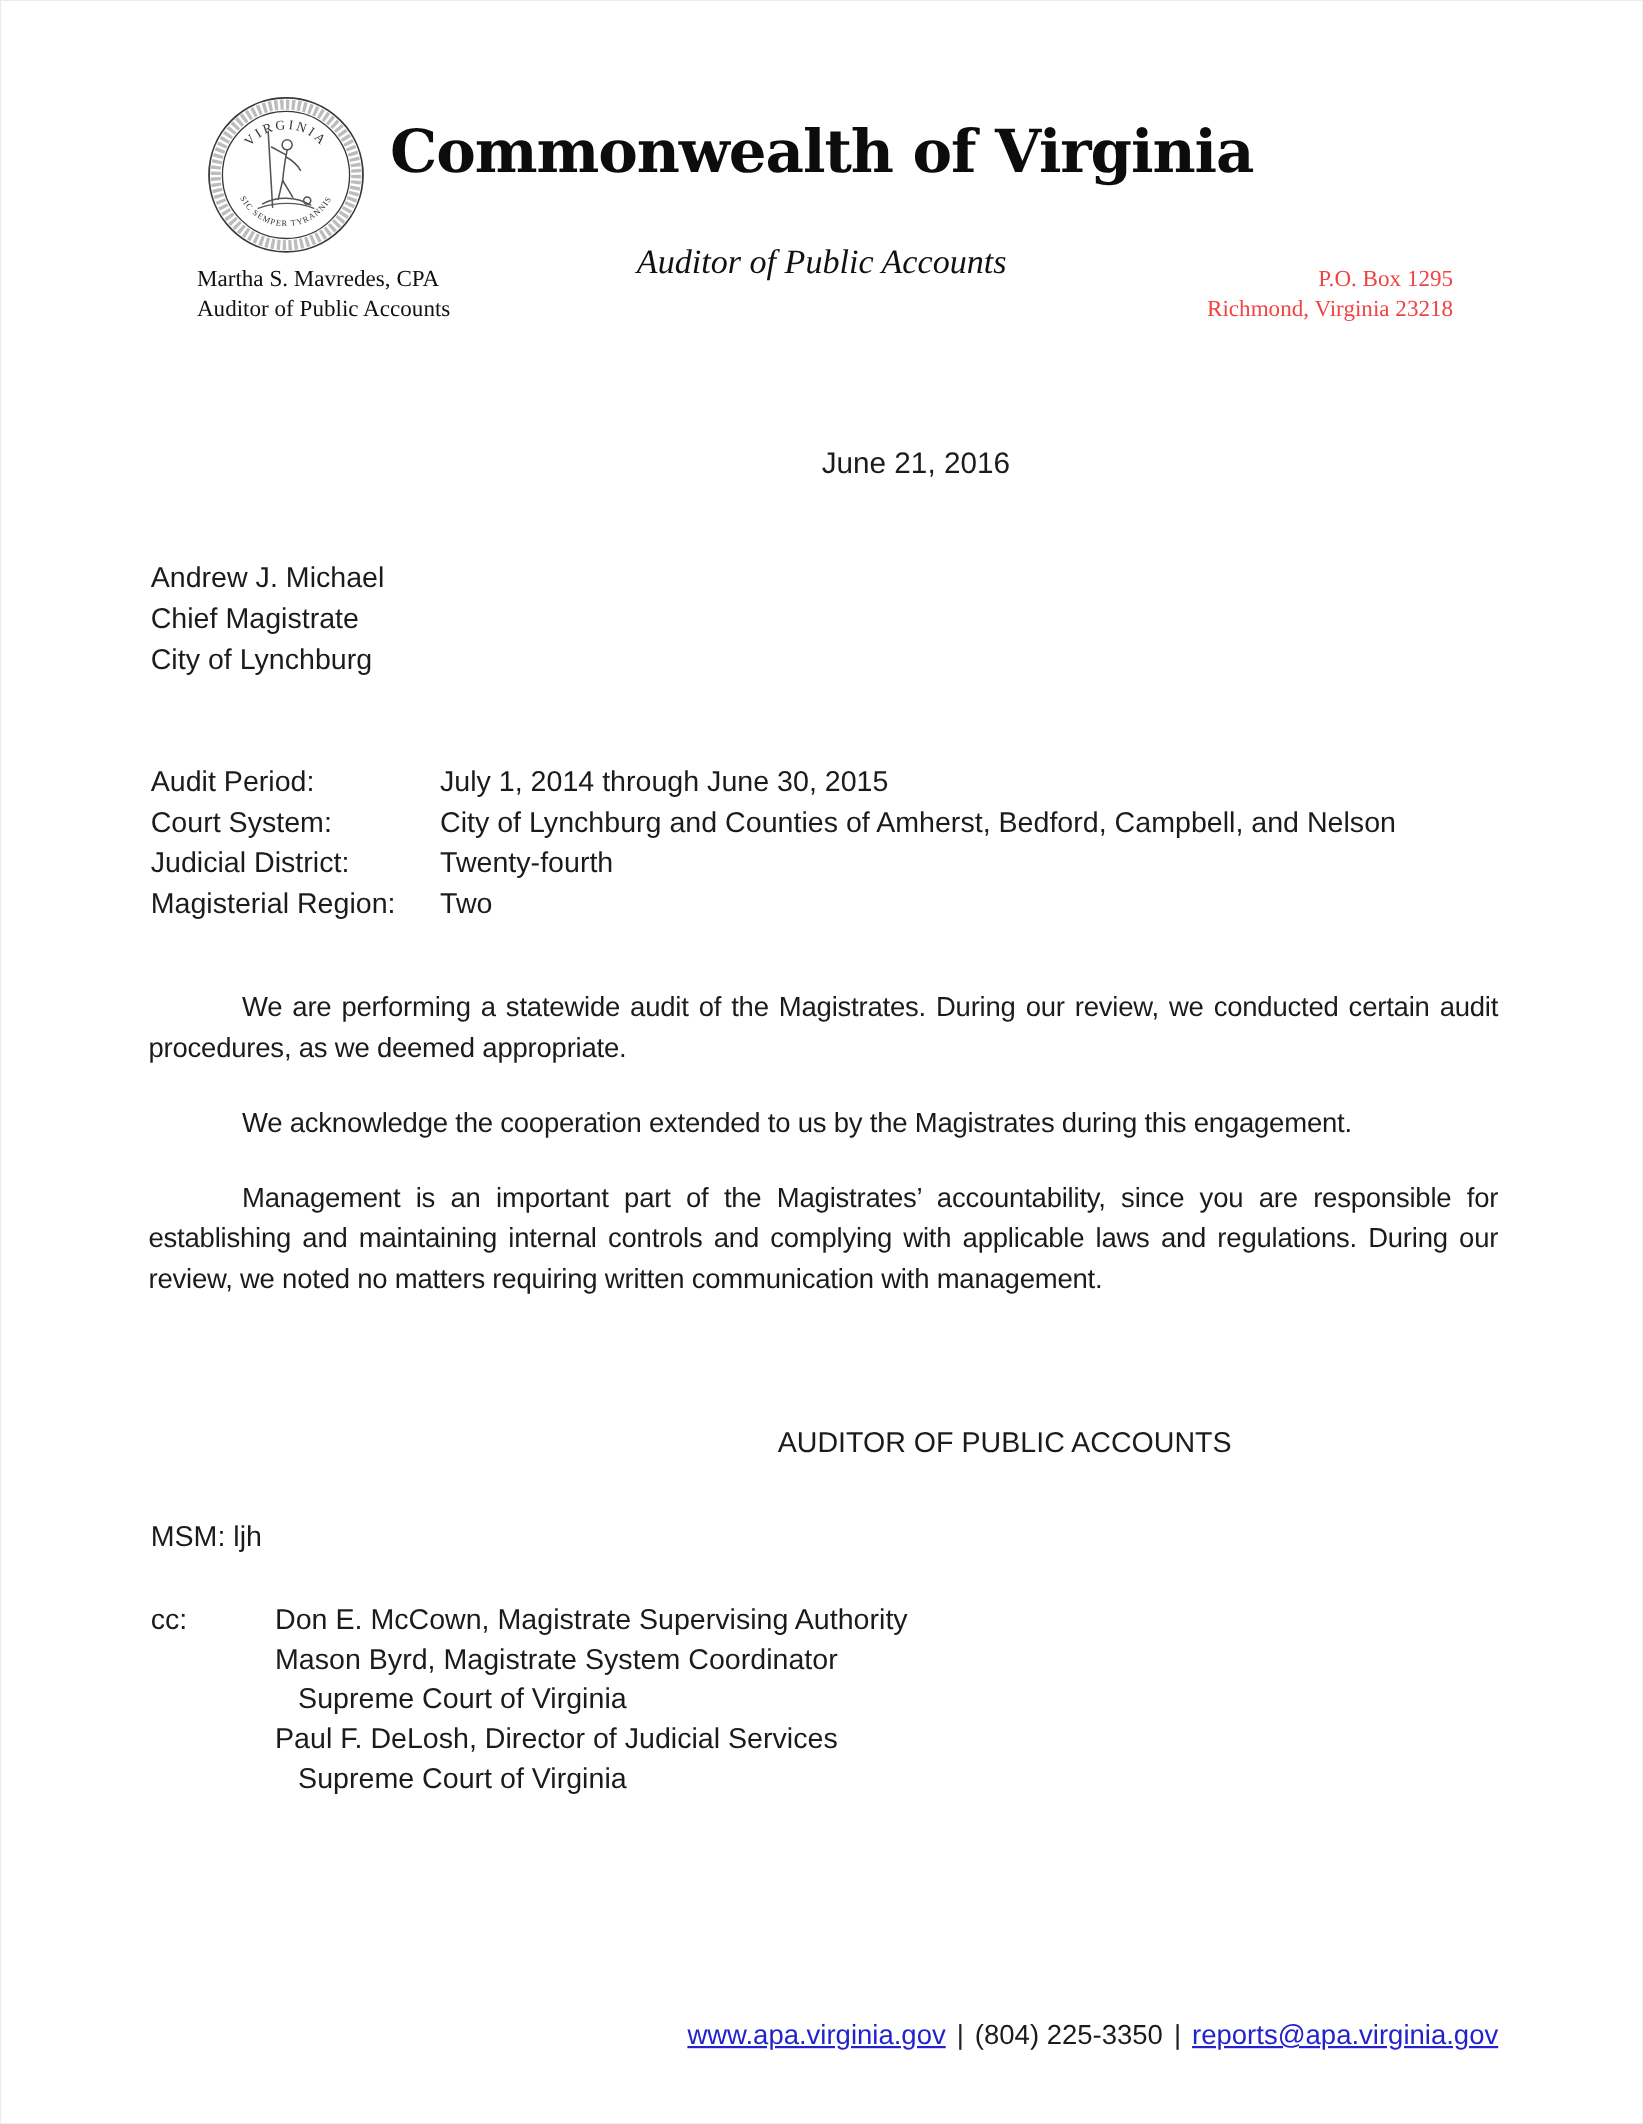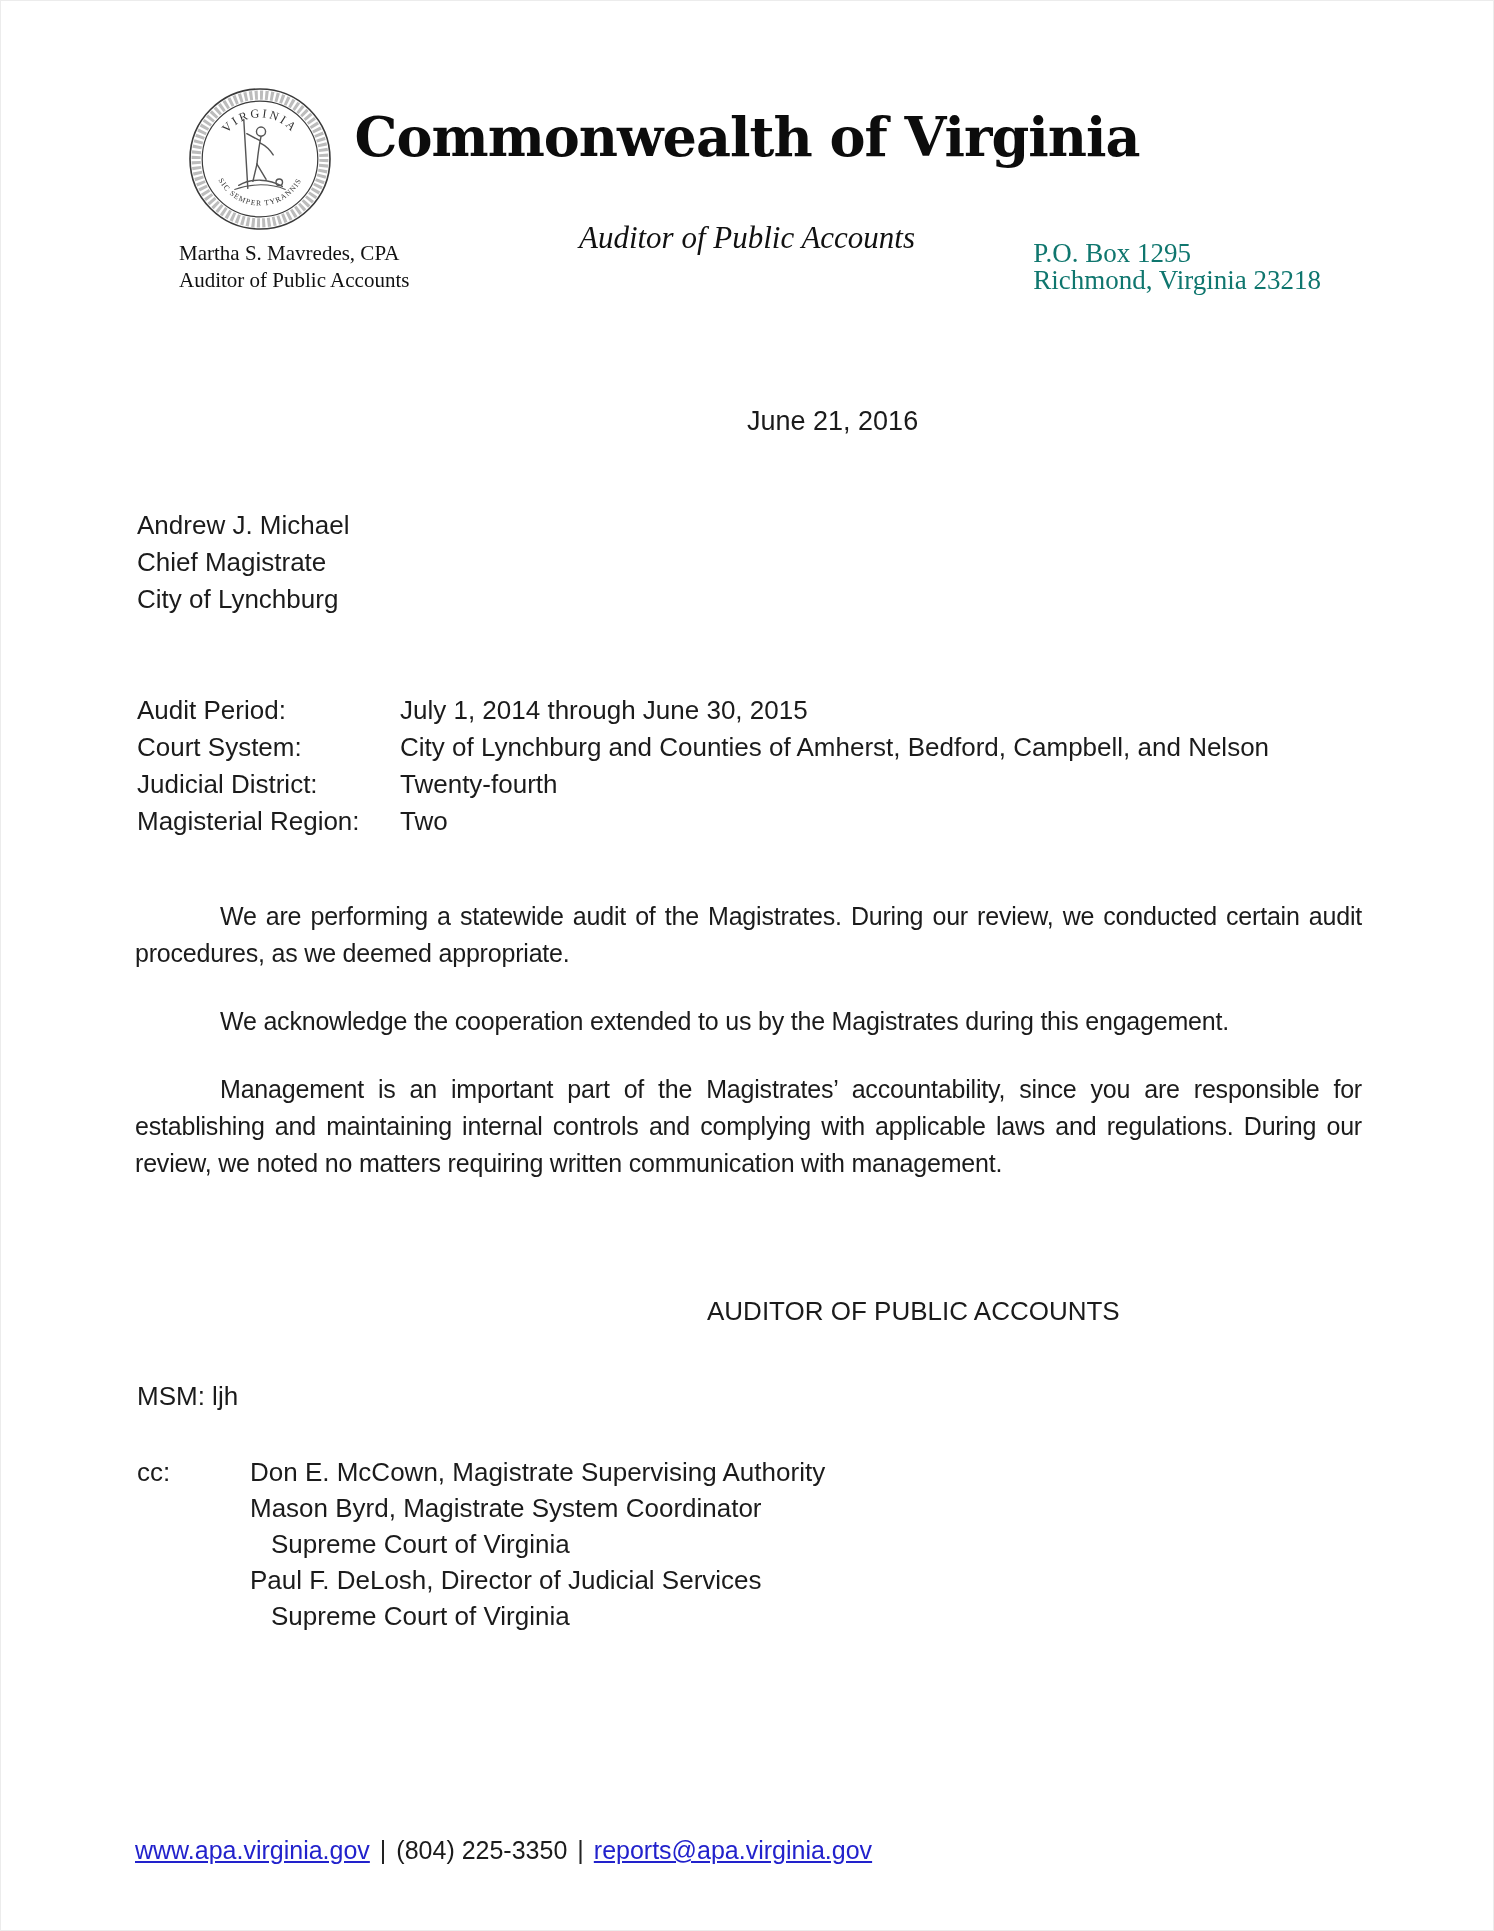--- a/index.html
+++ b/index.html
@@ -25,22 +25,22 @@
     position:absolute;left:0;top:219px;width:100%;
     text-align:center;
     font-family:"Liberation Serif",serif;font-style:italic;
     font-size:31px;color:#111;
   }
   .official-block{
     position:absolute;left:178px;top:239px;
     font-family:Liberation Serif, serif;font-size:21px;line-height:27px;color:#111;
   }
   .address-block{
-    position:absolute;right:172px;top:239px;
-    font-family:"Liberation Serif",serif;font-size:27px;line-height:27px;color:#0f766e;
+    position:absolute;right:172px;top:239px;text-align:right;
+    font-family:"Liberation Serif",serif;font-size:21px;line-height:27px;color:#ef4444;
   }
   
   .date-line{position:absolute;left:746px;top:405px;font-size:27px;text-align:center;}
   .recipient-block{position:absolute;left:136px;top:506px;font-size:26px;line-height:37px;}
   .info-block{position:absolute;left:136px;top:691px;font-size:26px;line-height:37px;}
   .info-row{display:flex;}
   .info-label{flex:0 0 263px;width:263px;}
   .info-value{flex:1 1 auto;white-space:nowrap;}
   .paragraphs{
     position:absolute;left:134px;top:897px;width:1227px;
@@ -48,21 +48,21 @@
   }
   .paragraphs p{margin:0 0 31px 0;text-indent:85px;}
   .signature-line{position:absolute;left:706px;top:1295px;font-size:26px;}
   .reference-line{position:absolute;left:136px;top:1380px;font-size:26px;}
   .cc-block{position:absolute;left:136px;top:1453px;font-size:26px;line-height:36px;display:flex;gap:24px;}
   .cc-label{flex:0 0 89px;width:89px;}
   .cc-indent{padding-left:21px;}
   
   .footer-line{
     position:absolute;left:134px;top:1835px;width:1227px;
-    text-align:left;font-size:25px;color:#1b1b1b;
+    text-align:right;font-size:25px;color:#1b1b1b;
   }
   .footer-line a{color:var(--link-color,#2222cc);text-decoration:underline;cursor:pointer;}
   .footer-sep{color:#222;padding:0 10px;}
 </style>
 </head>
 <body>
 
 <div class="page">
 
   <svg class="seal" viewBox="0 0 142 142" aria-hidden="true">

